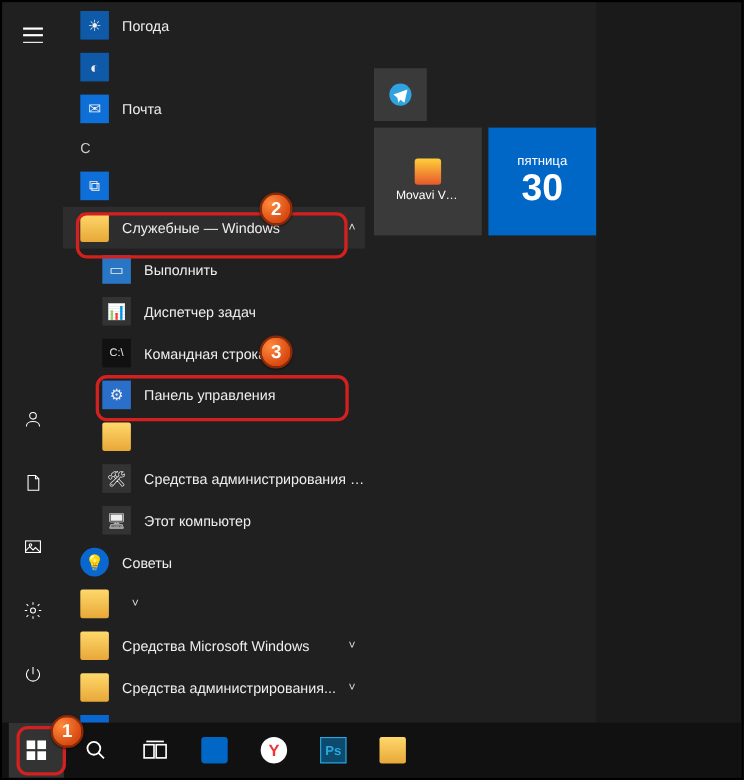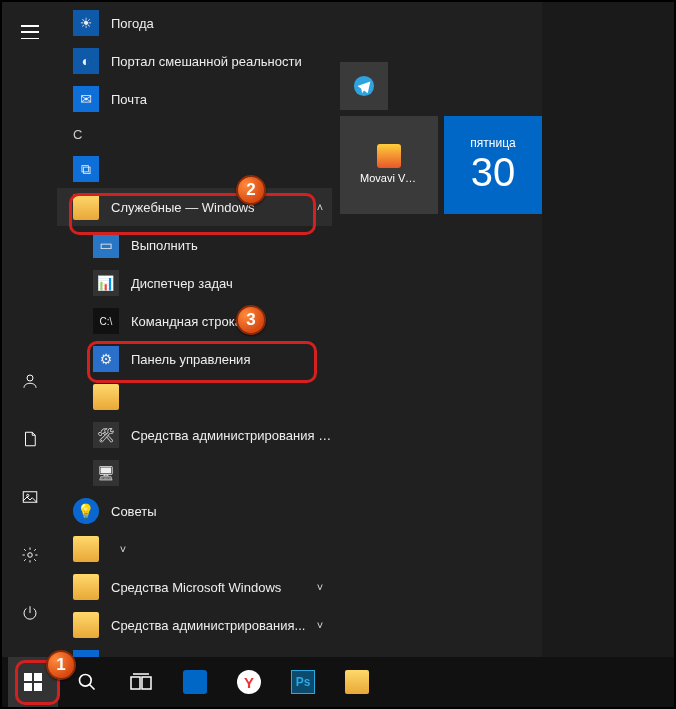--- a/index.html
+++ b/index.html
@@ -82,21 +82,20 @@
     </div>
   </div>
 
   <div class="apps">
     <div class="app-row">
       <div class="app-icon" style="background:#0f5aa8">☀</div>
       <span class="app-label">Погода</span>
     </div>
     <div class="app-row">
       <div class="app-icon" style="background:#0f5aa8">◐</div>
-      <span class="app-label">Портал смешанной реальности</span>
     </div>
     <div class="app-row">
       <div class="app-icon" style="background:#0f6fd8">✉</div>
       <span class="app-label">Почта</span>
     </div>
     <div class="letter-row">
         <span>С</span>
       </div>
     <div class="app-row">
       <div class="app-icon" style="background:#0f6fd8">⧉</div>
@@ -124,20 +123,21 @@
     </div>
     <div class="app-row sub">
       <div class="app-icon folder-ic"></div>
     </div>
     <div class="app-row sub">
       <div class="app-icon" style="background:#333">🛠</div>
       <span class="app-label">Средства администрирования Wi...</span>
     </div>
     <div class="app-row sub">
       <div class="app-icon" style="background:#333">🖥</div>
+      <span class="app-label">Этот компьютер</span>
     </div>
     <div class="app-row">
       <div class="app-icon" style="background:#0b67d0;border-radius:50%">💡</div>
       <span class="app-label">Советы</span>
     </div>
     <div class="app-row">
       <div class="app-icon folder-ic"></div>
       <span class="chev">˅</span>
     </div>
     <div class="app-row">
@@ -165,21 +165,21 @@
           </svg>
       </div>
     </div>
     <div class="tile-row">
       <div class="tile" style="background:#3a3a3a">
         <div class="ic-square" style="background:linear-gradient(#ffcf3a,#e8572b);border-radius:3px"></div>
         <span class="tile-label">Movavi Video Converter...</span>
       </div>
       <div class="tile" style="background:#0067c7">
         <span style="font-size:12px">пятница</span>
-        <span style="font-size:40px;font-weight:400;line-height:1.1">30</span>
+        <span style="font-size:34px;font-weight:700;line-height:1.1">30</span>
       </div>
     </div>
   </div>
 </div>
 
 <div class="hl" style="left:67px;top:191px;width:247px;height:42px"></div>
 <div class="hl" style="left:85px;top:339px;width:230px;height:42px"></div>
 <div class="hl" style="left:13px;top:658px;width:45px;height:45px"></div>
 <div class="badge" style="left:234px;top:173px">
     <span>2</span>

